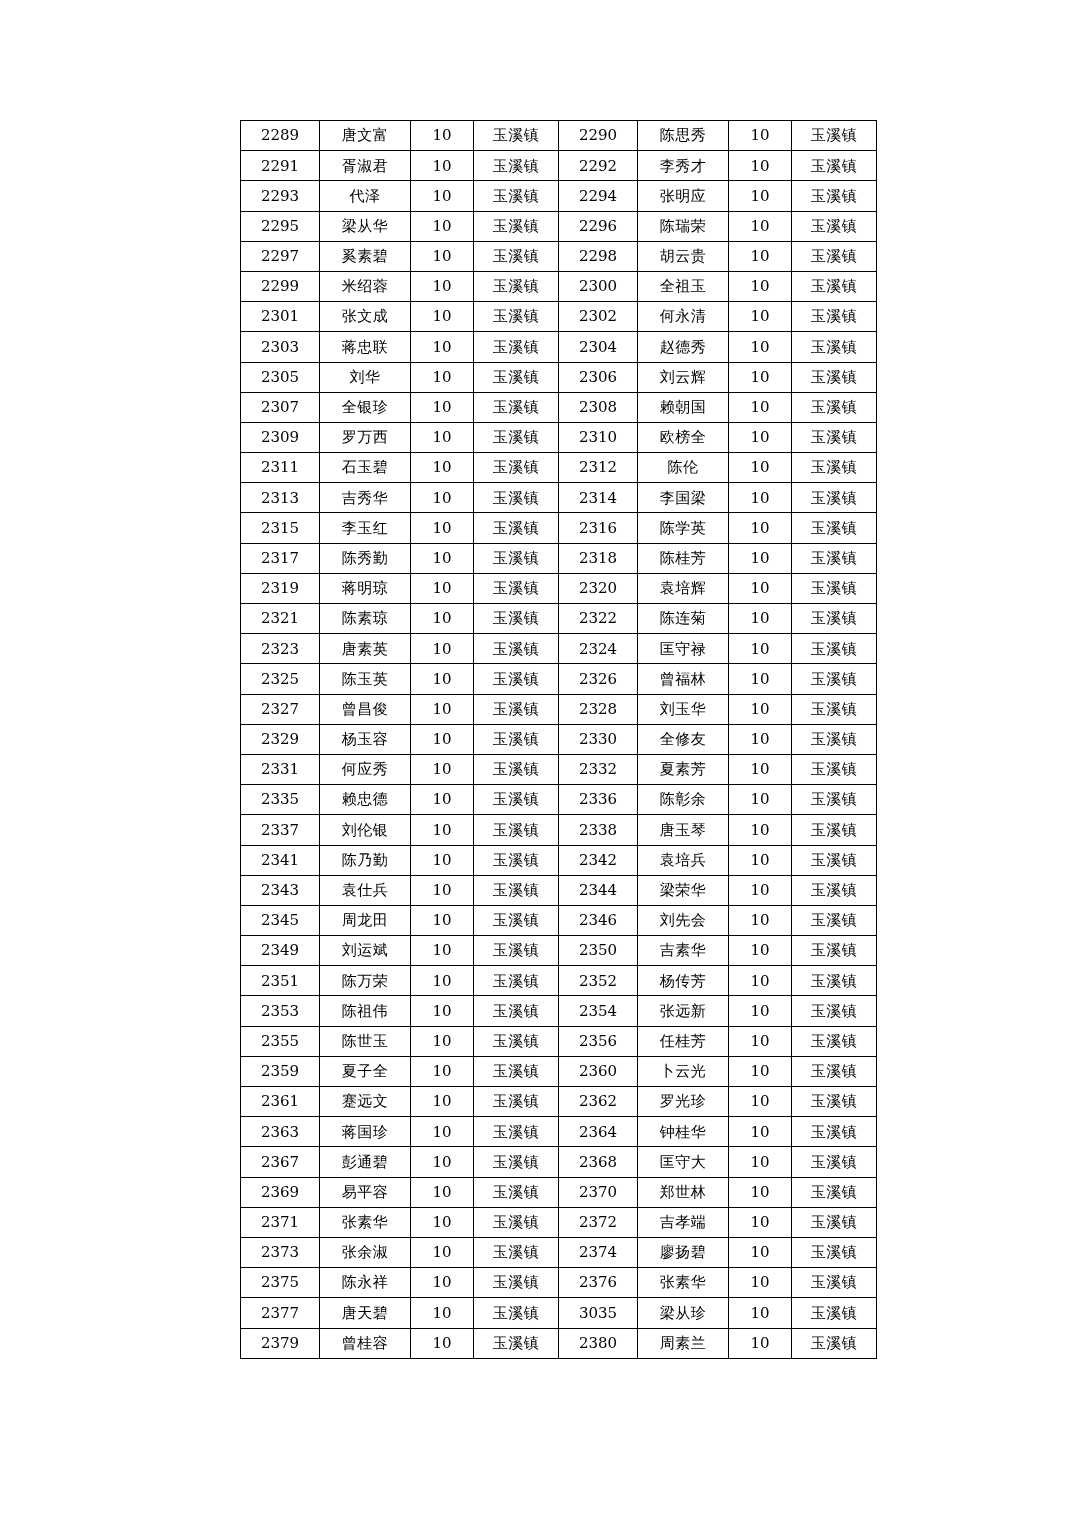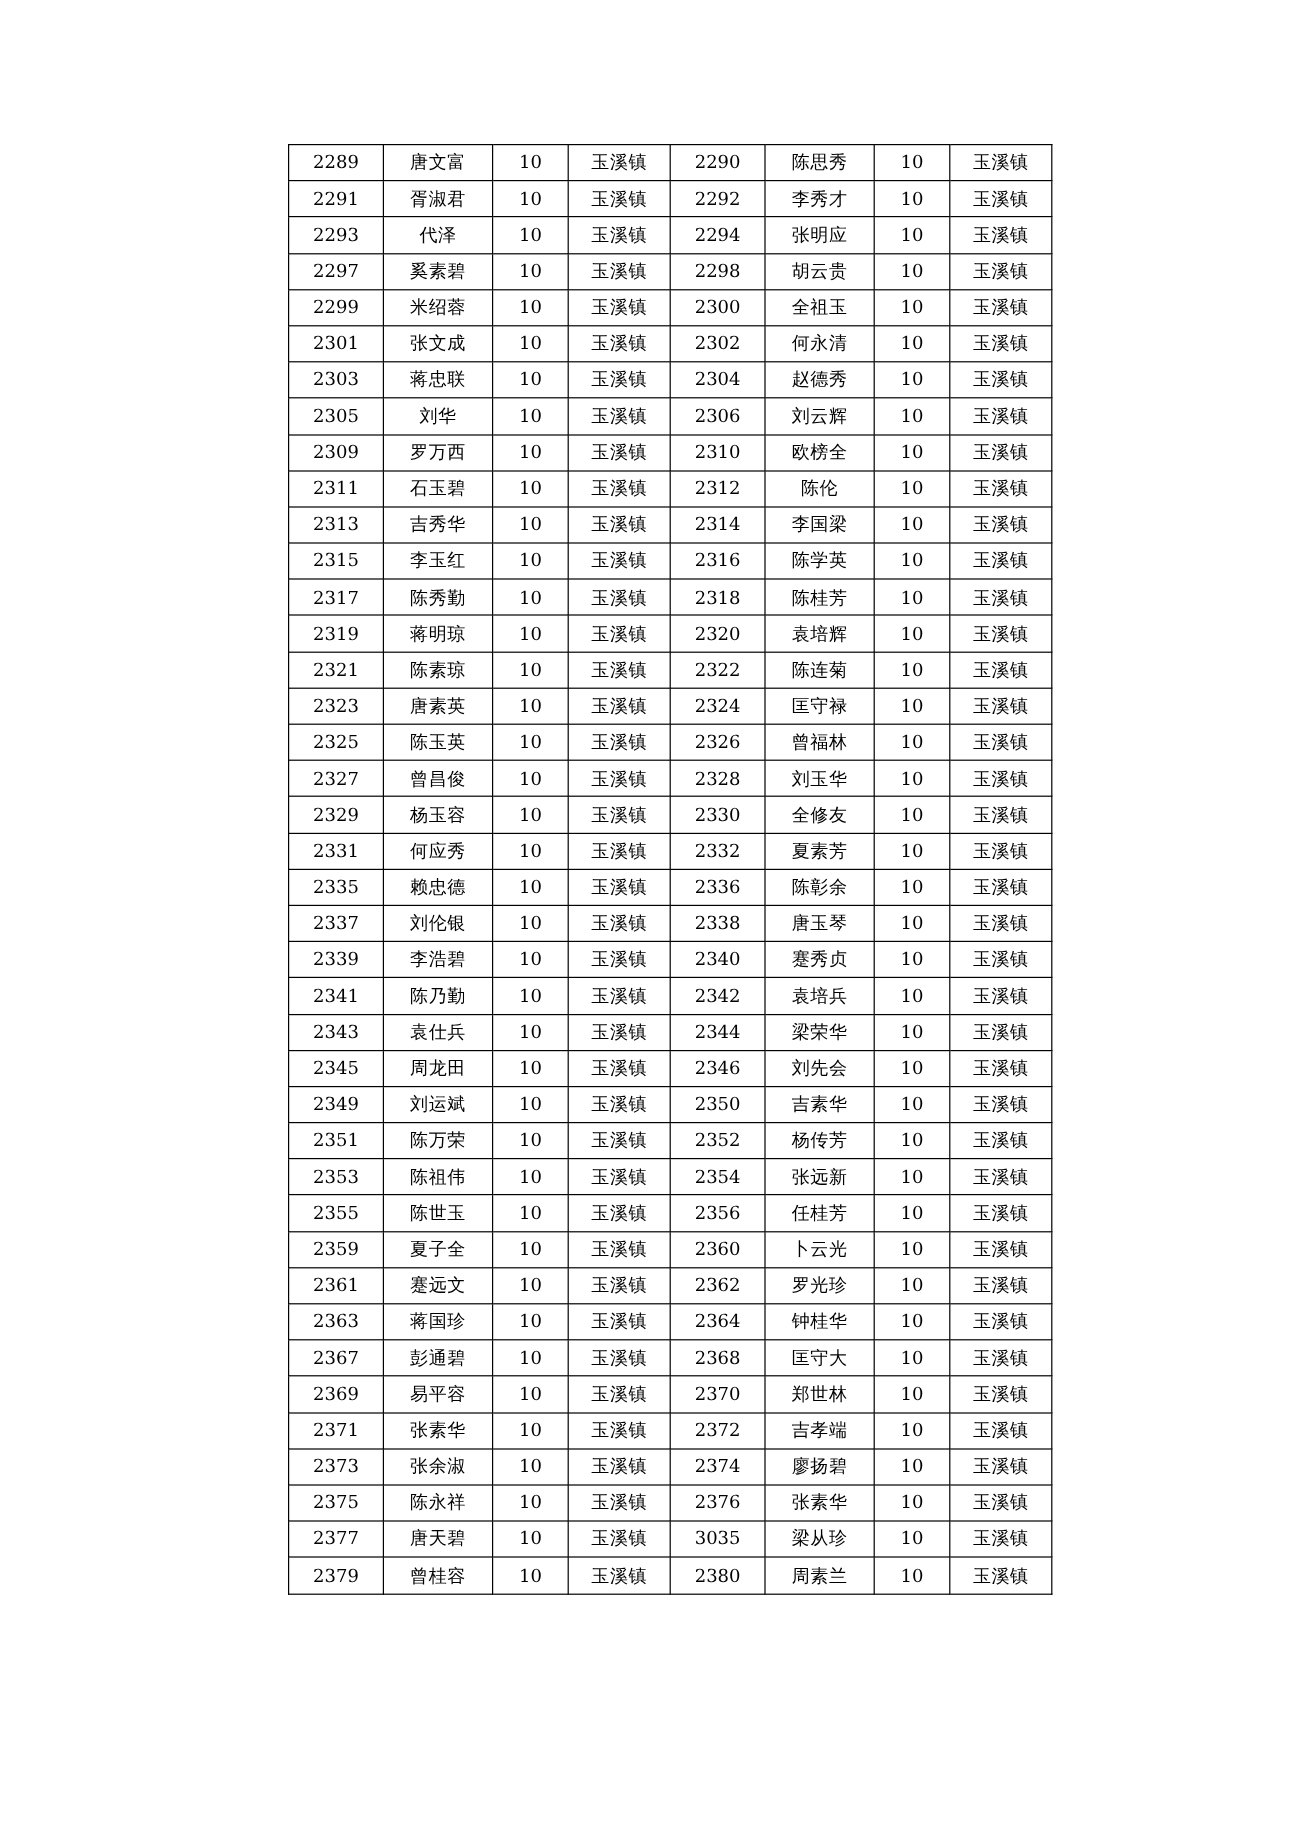--- a/index.html
+++ b/index.html
@@ -83,20 +83,30 @@
             <td class="c-num">2293</td>
             <td class="c-name cjk">代泽</td>
             <td class="c-amt">10</td>
             <td class="c-town cjk">玉溪镇</td>
             <td class="c-num">2294</td>
             <td class="c-name cjk">张明应</td>
             <td class="c-amt">10</td>
             <td class="c-town cjk">玉溪镇</td>
           </tr>
           <tr>
+            <td class="c-num">2295</td>
+            <td class="c-name cjk">梁从华</td>
+            <td class="c-amt">10</td>
+            <td class="c-town cjk">玉溪镇</td>
+            <td class="c-num">2296</td>
+            <td class="c-name cjk">陈瑞荣</td>
+            <td class="c-amt">10</td>
+            <td class="c-town cjk">玉溪镇</td>
+          </tr>
+          <tr>
             <td class="c-num">2297</td>
             <td class="c-name cjk">奚素碧</td>
             <td class="c-amt">10</td>
             <td class="c-town cjk">玉溪镇</td>
             <td class="c-num">2298</td>
             <td class="c-name cjk">胡云贵</td>
             <td class="c-amt">10</td>
             <td class="c-town cjk">玉溪镇</td>
           </tr>
           <tr>
@@ -133,20 +143,30 @@
             <td class="c-num">2305</td>
             <td class="c-name cjk">刘华</td>
             <td class="c-amt">10</td>
             <td class="c-town cjk">玉溪镇</td>
             <td class="c-num">2306</td>
             <td class="c-name cjk">刘云辉</td>
             <td class="c-amt">10</td>
             <td class="c-town cjk">玉溪镇</td>
           </tr>
           <tr>
+            <td class="c-num">2307</td>
+            <td class="c-name cjk">全银珍</td>
+            <td class="c-amt">10</td>
+            <td class="c-town cjk">玉溪镇</td>
+            <td class="c-num">2308</td>
+            <td class="c-name cjk">赖朝国</td>
+            <td class="c-amt">10</td>
+            <td class="c-town cjk">玉溪镇</td>
+          </tr>
+          <tr>
             <td class="c-num">2309</td>
             <td class="c-name cjk">罗万西</td>
             <td class="c-amt">10</td>
             <td class="c-town cjk">玉溪镇</td>
             <td class="c-num">2310</td>
             <td class="c-name cjk">欧榜全</td>
             <td class="c-amt">10</td>
             <td class="c-town cjk">玉溪镇</td>
           </tr>
           <tr>
@@ -269,30 +289,20 @@
             <td class="c-amt">10</td>
             <td class="c-town cjk">玉溪镇</td>
           </tr>
           <tr>
             <td class="c-num">2337</td>
             <td class="c-name cjk">刘伦银</td>
             <td class="c-amt">10</td>
             <td class="c-town cjk">玉溪镇</td>
             <td class="c-num">2338</td>
             <td class="c-name cjk">唐玉琴</td>
-            <td class="c-amt">10</td>
-            <td class="c-town cjk">玉溪镇</td>
-          </tr>
-          <tr>
-            <td class="c-num">2339</td>
-            <td class="c-name cjk">李浩碧</td>
-            <td class="c-amt">10</td>
-            <td class="c-town cjk">玉溪镇</td>
-            <td class="c-num">2340</td>
-            <td class="c-name cjk">蹇秀贞</td>
             <td class="c-amt">10</td>
             <td class="c-town cjk">玉溪镇</td>
           </tr>
           <tr>
             <td class="c-num">2341</td>
             <td class="c-name cjk">陈乃勤</td>
             <td class="c-amt">10</td>
             <td class="c-town cjk">玉溪镇</td>
             <td class="c-num">2342</td>
             <td class="c-name cjk">袁培兵</td>

